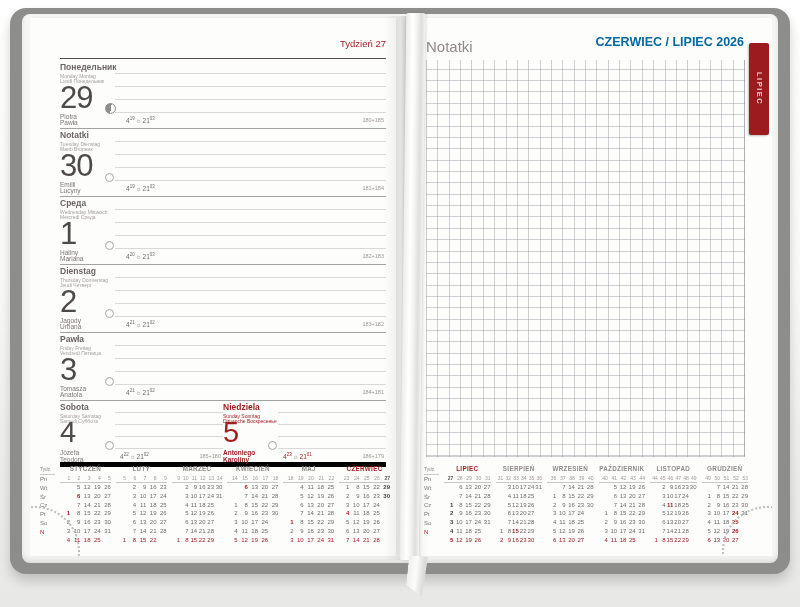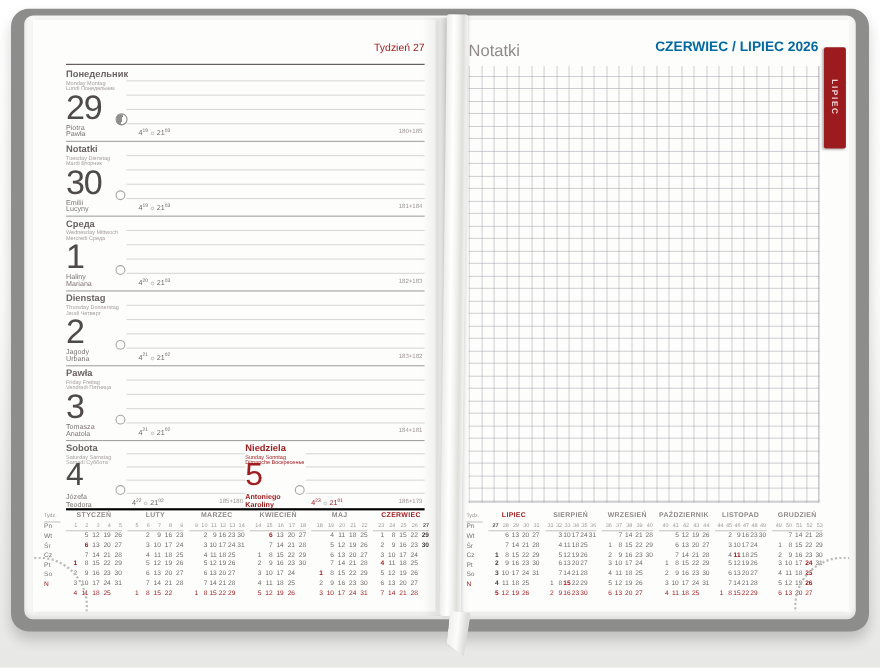--- a/index.html
+++ b/index.html
@@ -27,21 +27,21 @@
   .arc-br{right:-40px;bottom:-40px;}
 
   
   .lp-title{position:absolute;left:30px;top:17px;font-size:12.5px;font-weight:bold;color:#a01d20;letter-spacing:.2px;}
   .lp-week{position:absolute;right:10px;top:20px;font-size:9.5px;color:#a01d20;}
   .lp-rule{position:absolute;left:30px;right:10px;top:40px;border-top:1.6px solid #55504e;}
   #day-blocks{position:absolute;left:30px;right:10px;top:43px;height:397px;}
 
   
   .day-block{position:relative;height:67px;border-bottom:1px solid #a3a3a0;}
-  .day-split{position:relative;height:61px;border-bottom:2px solid #000000;display:flex;}
+  .day-split{position:relative;height:61px;border-bottom:5px solid #000000;display:flex;}
   .half{position:relative;flex:1;}
   .half+.half{}
   .db-name{position:absolute;left:0;top:1px;font-size:8.5px;font-weight:bold;color:#6b6562;}
   .db-sub{position:absolute;left:0;font-size:5px;color:#a5a09d;white-space:nowrap;}
   .db-sub1{top:11.5px;} .db-sub2{top:17px;}
   .db-num{position:absolute;left:0;top:21px;font-size:31px;line-height:31px;font-weight:400;color:#4e4a48;letter-spacing:-1px;}
   .half .db-num{top:17px;font-size:29px;line-height:29px;}
   .moon{position:absolute;left:45px;top:44px;width:7px;height:7px;border-radius:50%;border:1px solid #a7a7a4;background:#fdfdfc;}
   .half .moon{top:40px;}
   .moon.last-quarter{width:9px;height:9px;top:42px;border-color:#8d8d8a;

